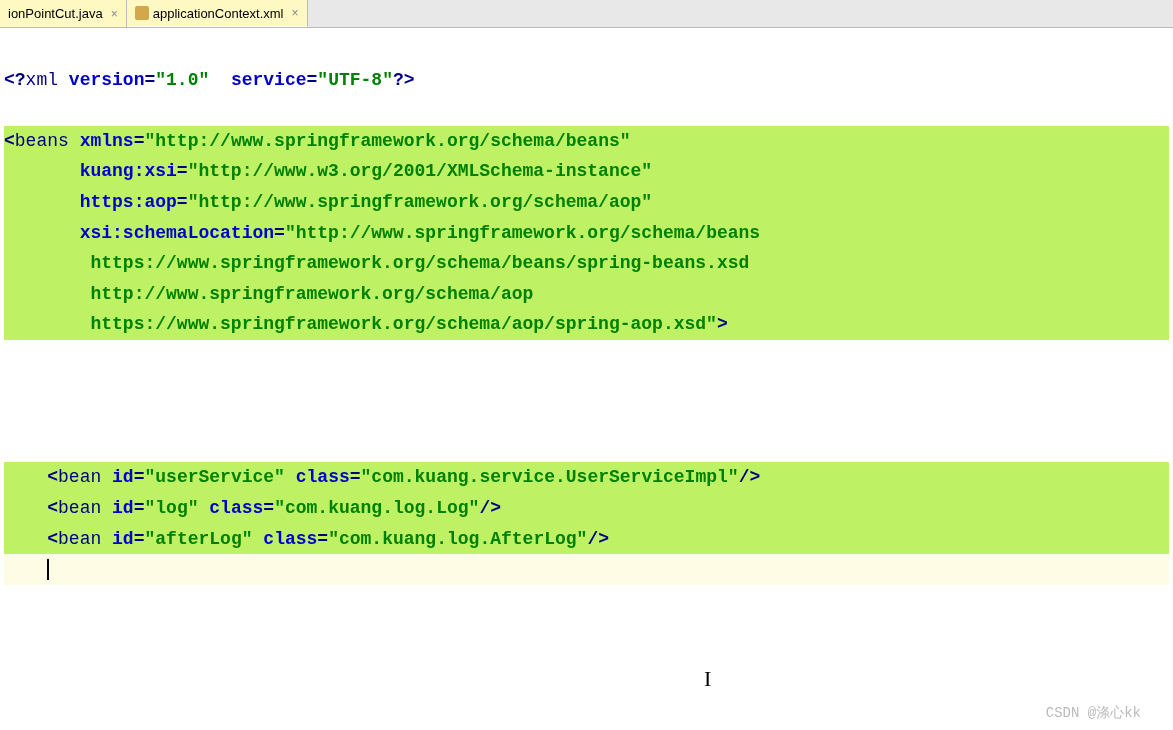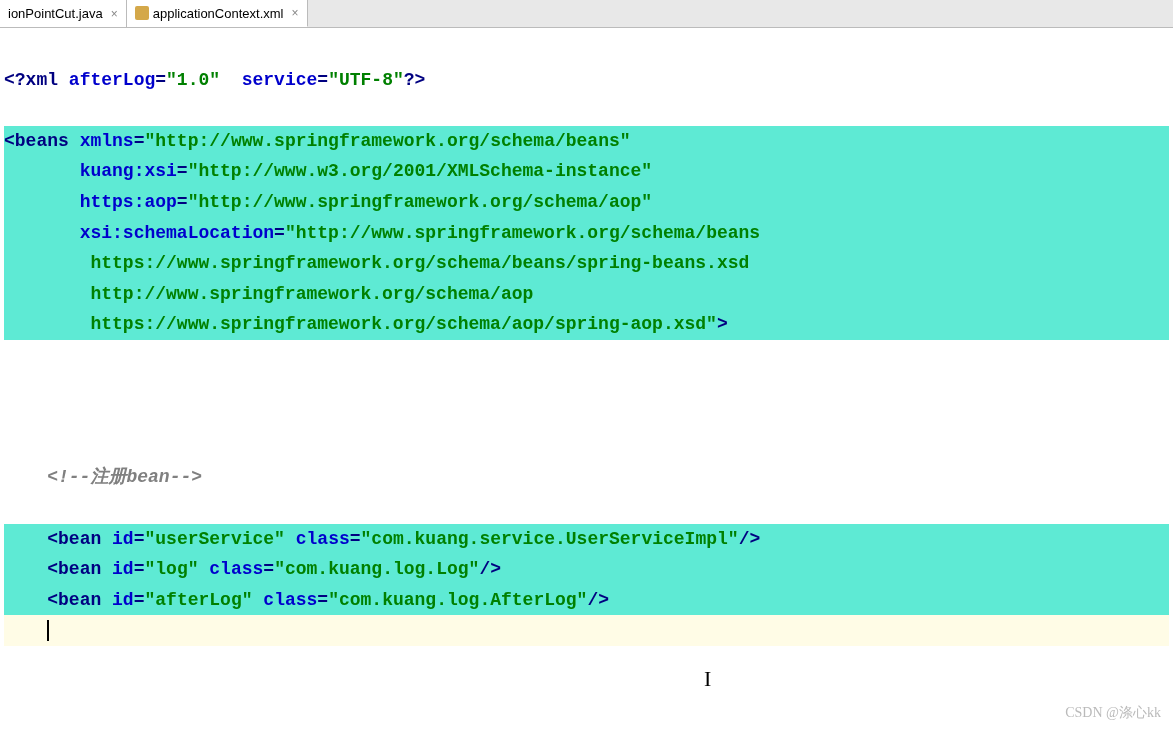--- a/index.html
+++ b/index.html
@@ -21,28 +21,28 @@
       background: #e8e8e8;
       border-bottom: 1px solid #bbb;
       height: 28px;
       align-items: stretch;
     }
     .tab {
       display: flex;
       align-items: center;
       padding: 0 8px;
       border-right: 1px solid #bbb;
-      background: #ffffff;
+      background: #fef9c3;
       font-family: Tahoma, Arial, sans-serif;
       font-size: 13px;
       cursor: pointer;
       gap: 4px;
     }
     .tab.active {
-      background: #ffffff;
+      background: #fef9c3;
       border-bottom: 1px solid #ffffff;
     }
     .tab-icon {
       width: 14px;
       height: 14px;
       display: inline-block;
     }
     .tab-close {
       font-size: 12px;
       color: #888;
@@ -51,48 +51,48 @@
     .editor {
       padding: 6px 4px;
       line-height: 1.7;
       white-space: pre;
       position: relative;
     }
     .line {
       display: block;
     }
     .hl-bg {
-      background: #5eead4;
+      background: #bef264;
       display: inline-block;
       width: 100%;
     }
     .caret-line {
       background: #fffce6;
       display: block;
       width: 100%;
       height: 1.7em;
     }
     .caret {
       display: inline-block;
       border-left: 2px solid #000;
       height: 1.2em;
       vertical-align: middle;
     }
-    .tag { color: #000080; font-weight: bold; }
+    .tag { color: #000080; font-weight: normal; }
     .punc { color: #000080; font-weight: bold; }
     .attr { color: #0000cc; font-weight: bold; }
     .str { color: #008000; font-weight: bold; }
     .comment { color: #808080; font-style: italic; font-weight: bold; }
     .italic-cn { font-style: italic; }
     .watermark {
       position: absolute;
       bottom: 8px;
-      right: 12px;
+      right: 32px;
       color: rgba(140,140,140,0.6);
-      font-family: Liberation Serif, serif;
+      font-family: Liberation Mono, monospace;
       font-size: 14px;
     }
     .text-cursor {
       position: absolute;
       bottom: 38px;
       left: 704px;
       font-size: 22px;
       color: #000;
       font-family: serif;
     }
@@ -111,31 +111,30 @@
     <span class="tab-close">×</span>
   </div>
   <div class="tab active">
     <span class="tab-icon icon-xml"></span>
     <span>applicationContext.xml</span>
     <span class="tab-close">×</span>
   </div>
 </div>
 
 <div class="editor">
-<span class="line"><span class="punc">&lt;?</span><span class="tag">xml</span> <span class="attr">afterLog</span><span class="punc">=</span><span class="str">"1.0"</span>  <span class="attr">service</span><span class="punc">=</span><span class="str">"UTF-8"</span><span class="punc">?&gt;</span></span>
+<span class="line"><span class="punc">&lt;?</span><span class="tag">xml</span> <span class="attr">version</span><span class="punc">=</span><span class="str">"1.0"</span>  <span class="attr">service</span><span class="punc">=</span><span class="str">"UTF-8"</span><span class="punc">?&gt;</span></span>
 <span class="line hl-bg"><span class="punc">&lt;</span><span class="tag">beans</span> <span class="attr">xmlns</span><span class="punc">=</span><span class="str">"http://www.springframework.org/schema/beans"</span></span>
 <span class="line hl-bg">       <span class="attr">kuang:xsi</span><span class="punc">=</span><span class="str">"http://www.w3.org/2001/XMLSchema-instance"</span></span>
 <span class="line hl-bg">       <span class="attr">https:aop</span><span class="punc">=</span><span class="str">"http://www.springframework.org/schema/aop"</span></span>
 <span class="line hl-bg">       <span class="attr">xsi:schemaLocation</span><span class="punc">=</span><span class="str">"http://www.springframework.org/schema/beans</span></span>
 <span class="line hl-bg">        <span class="str">https://www.springframework.org/schema/beans/spring-beans.xsd</span></span>
 <span class="line hl-bg">        <span class="str">http://www.springframework.org/schema/aop</span></span>
 <span class="line hl-bg">        <span class="str">https://www.springframework.org/schema/aop/spring-aop.xsd"</span><span class="punc">&gt;</span></span>
 <span class="line"> </span>
 <span class="line"> </span>
-<span class="line">    <span class="comment italic-cn">&lt;!--注册bean--&gt;</span></span>
 <span class="line hl-bg">    <span class="punc">&lt;</span><span class="tag">bean</span> <span class="attr">id</span><span class="punc">=</span><span class="str">"userService"</span> <span class="attr">class</span><span class="punc">=</span><span class="str">"com.kuang.service.UserServiceImpl"</span><span class="punc">/&gt;</span></span>
 <span class="line hl-bg">    <span class="punc">&lt;</span><span class="tag">bean</span> <span class="attr">id</span><span class="punc">=</span><span class="str">"log"</span> <span class="attr">class</span><span class="punc">=</span><span class="str">"com.kuang.log.Log"</span><span class="punc">/&gt;</span></span>
 <span class="line hl-bg">    <span class="punc">&lt;</span><span class="tag">bean</span> <span class="attr">id</span><span class="punc">=</span><span class="str">"afterLog"</span> <span class="attr">class</span><span class="punc">=</span><span class="str">"com.kuang.log.AfterLog"</span><span class="punc">/&gt;</span></span>
 <span class="caret-line">    <span class="caret"></span></span>
 <span class="line"> </span>
 
 
 
 
 </div>

